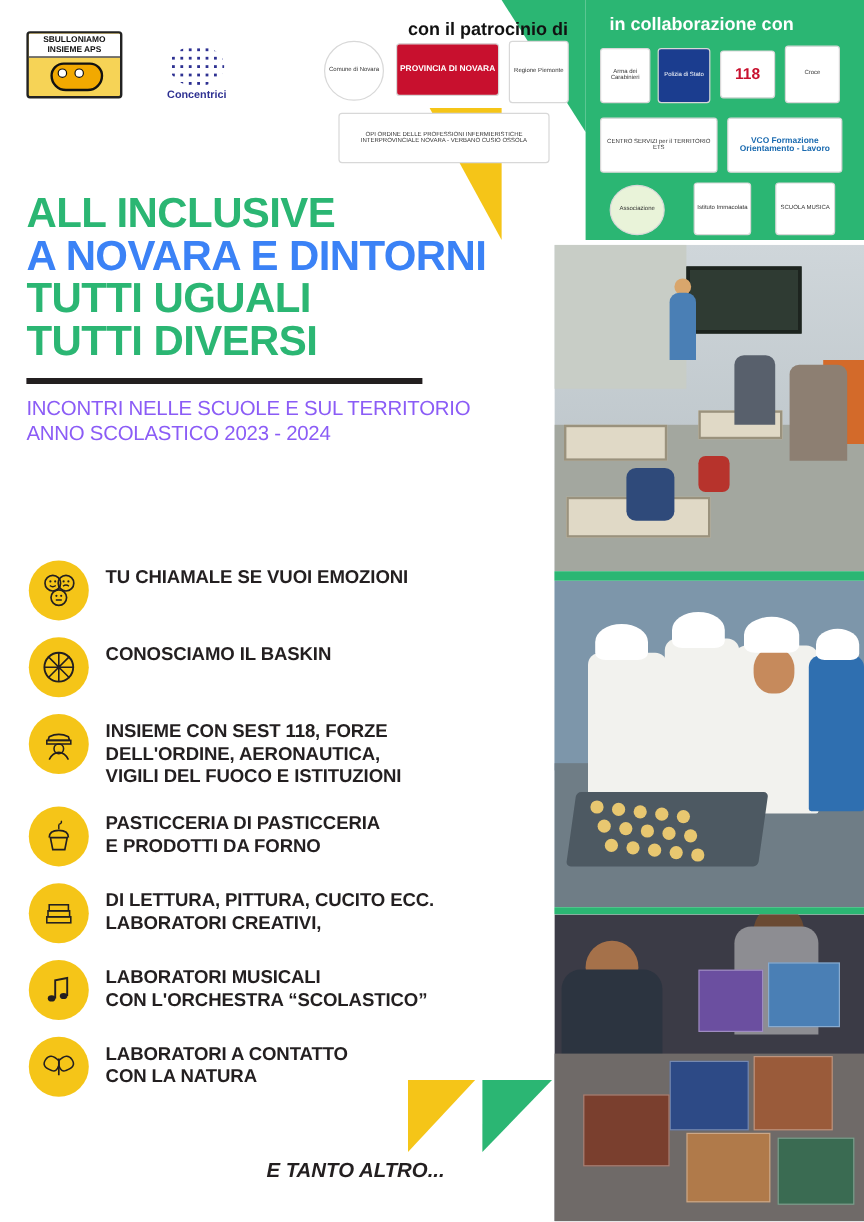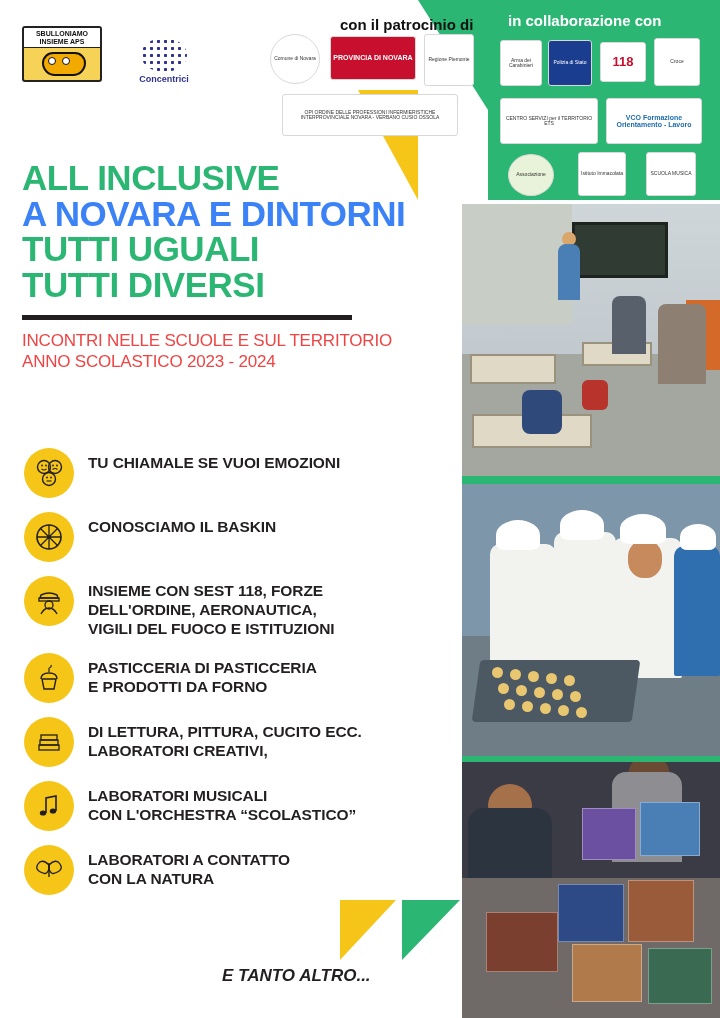--- a/index.html
+++ b/index.html
@@ -108,24 +108,24 @@
     border-radius: 50%;
   }
   .conc-text { font-size: 9px; color: #2e3192; font-weight: bold; margin-top: 3px; }
 
   
   .title-wrap { position: absolute; top: 160px; left: 22px; width: 430px; }
   .t1 { font-size: 35px; font-weight: bold; letter-spacing: -0.5px; color: #2bb673; line-height: 1.02; }
   .t2 { font-size: 35px; font-weight: bold; letter-spacing: -0.5px; color: #3b82f6; line-height: 1.02; }
   .t3, .t4 { font-size: 35px; font-weight: bold; letter-spacing: -0.5px; color: #2bb673; line-height: 1.02; }
   .rule { width: 330px; height: 5px; background: #231f20; margin: 12px 0 10px; }
-  .sub { font-size: 17px; color: #ef4444; line-height: 1.25; letter-spacing: -0.2px; }
-
-  
-  .list { position: absolute; top: 448px; left: 24px; width: 430px; }
+  .sub { font-size: 17px; color: #8b5cf6; line-height: 1.25; letter-spacing: -0.2px; }
+
+  
+  .list { position: absolute; top: 467px; left: 24px; width: 430px; }
   .row { display: flex; align-items: flex-start; margin-bottom: 14px; }
   .badge {
     flex: 0 0 auto;
     width: 50px; height: 50px; border-radius: 50%;
     background: #f5c518;
     display: flex; align-items: center; justify-content: center;
     margin-right: 14px;
   }
   .row-text {
     font-size: 15.5px; font-weight: bold; color: #231f20;

